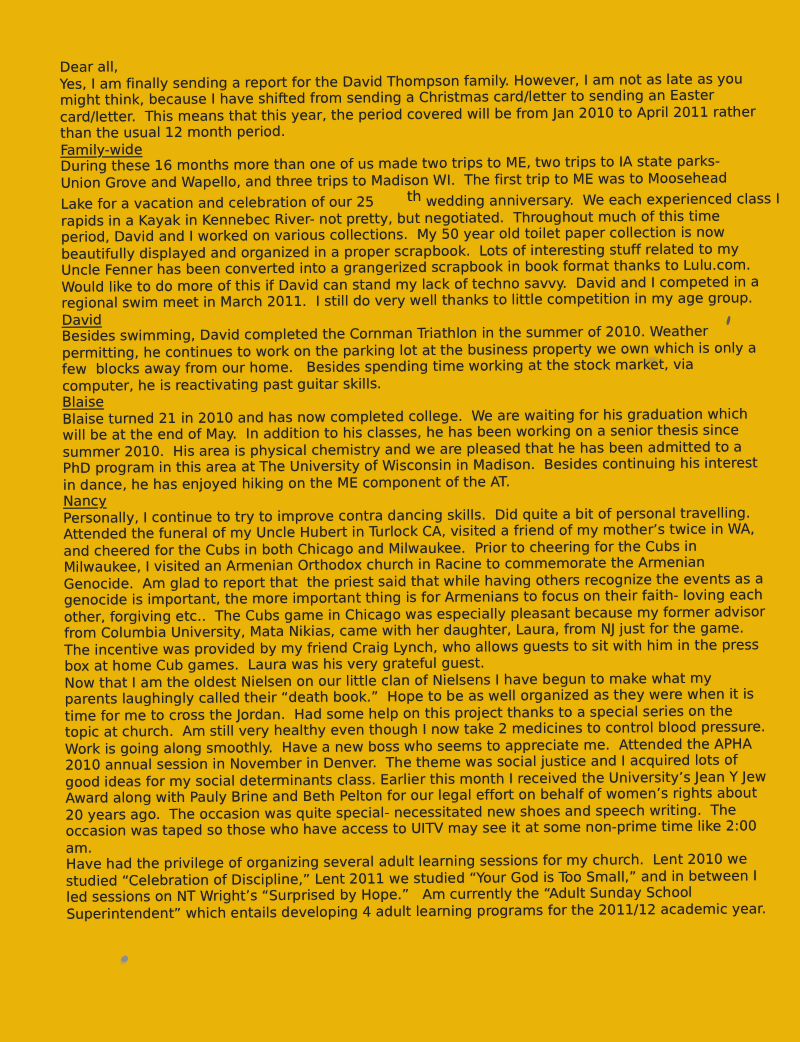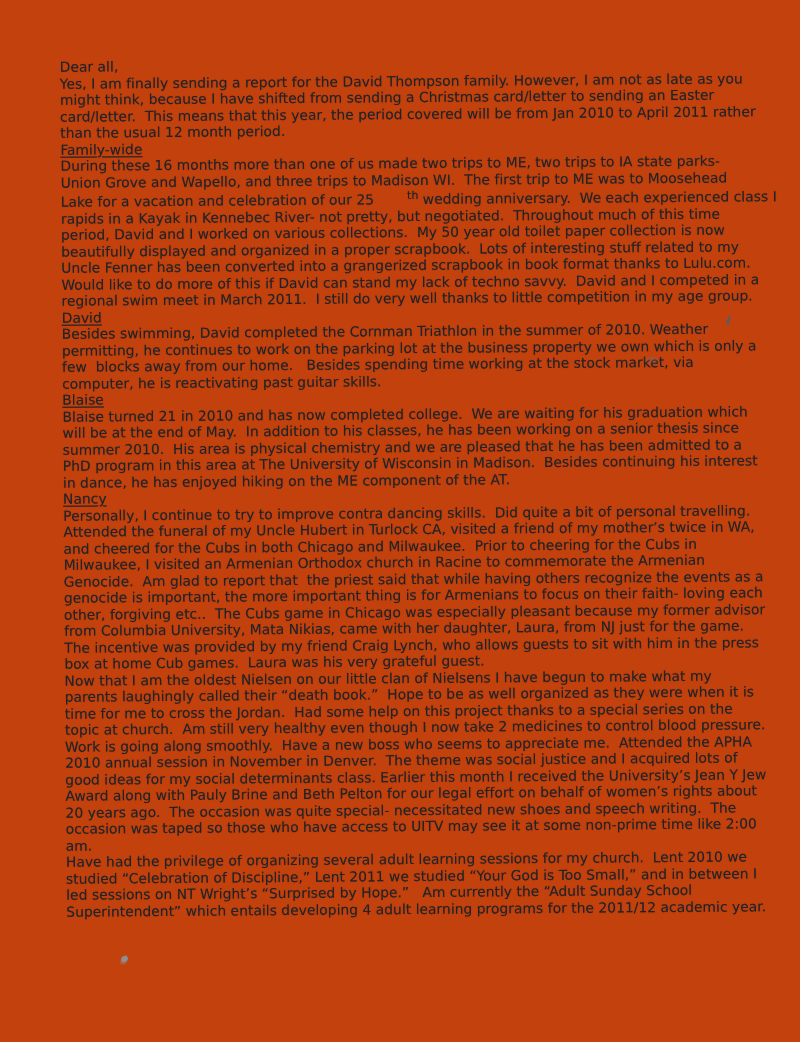--- a/index.html
+++ b/index.html
@@ -12,21 +12,21 @@
     background: #ffffff;
     position: relative;
     overflow: hidden;
     font-family: "DejaVu Sans", sans-serif;
   }
   .page {
     position: absolute;
     left: 0; top: 0;
     width: 800px;
     height: 1042px;
-    background: #c2410c;
+    background: #eab308;
   }
   .content {
     position: absolute;
     left: 63px;
     top: 56px;
     width: 706px;
     transform: rotate(-0.45deg);
     transform-origin: 50% 50%;
     color: #232327;
     font-size: 13.8px;
@@ -36,21 +36,21 @@
   }
   .para {
     margin: 0;
     white-space: pre;
   }
   .heading {
     text-decoration: underline;
     text-underline-offset: 2px;
   }
   .sup {
-    font-size: 11px;
+    font-size: 14px;
     vertical-align: 5px;
     letter-spacing: 0;
     padding-left: 33px;
   }
   
   .artifact { position: absolute; pointer-events: none; }
   .artifact-tick {
     left: 727px; top: 316px;
     width: 3px; height: 9px;
     background: #5c5c60;

